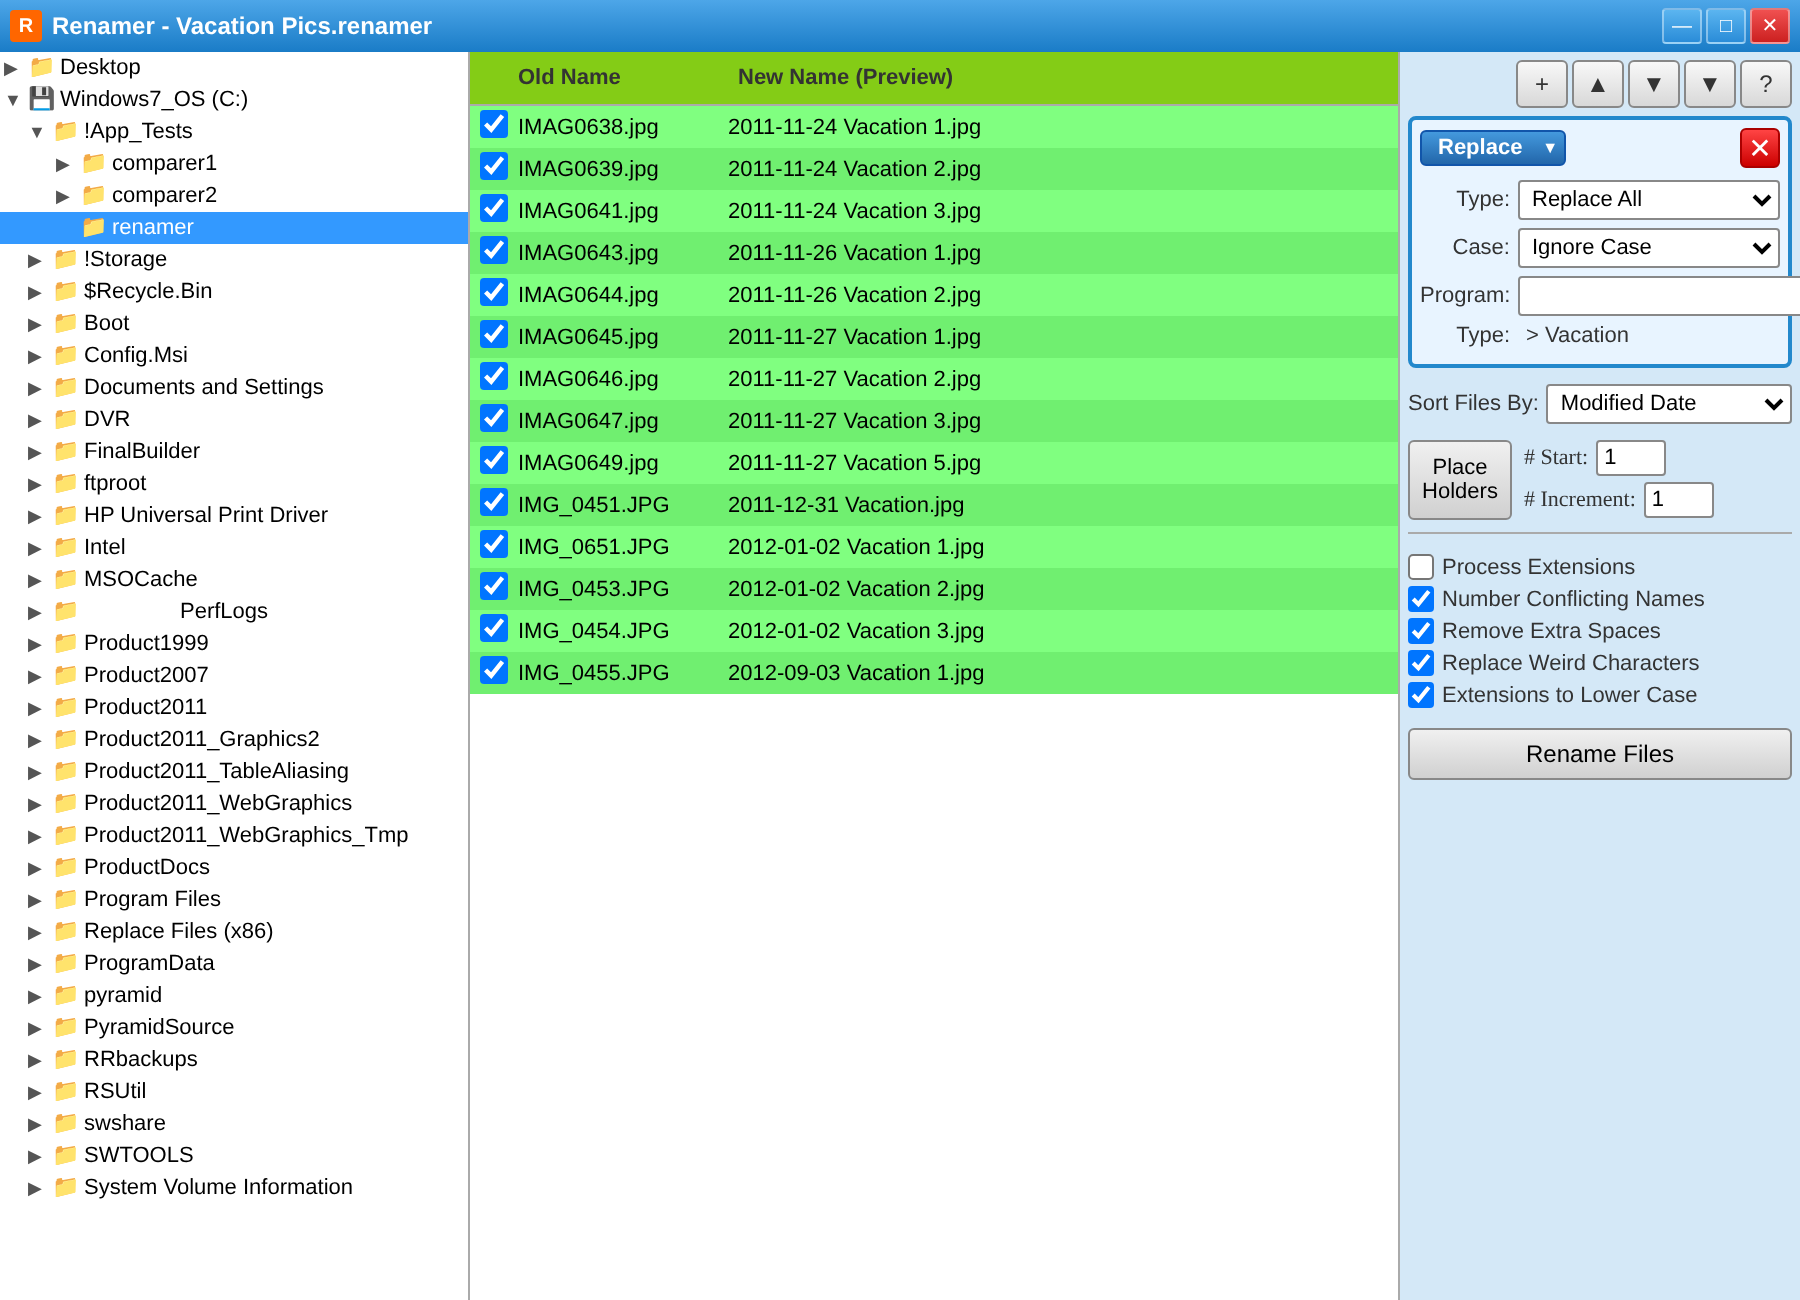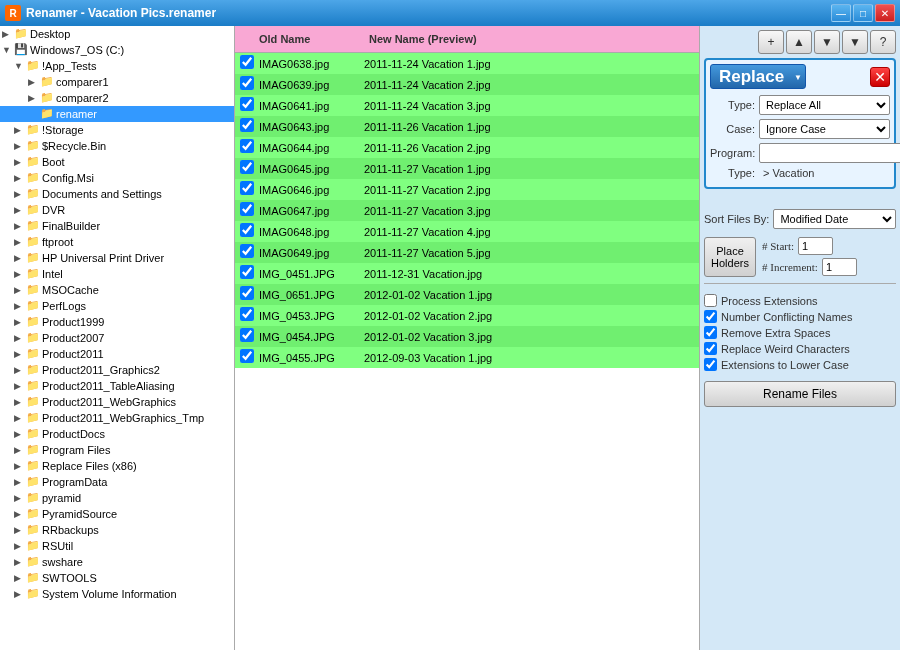--- a/index.html
+++ b/index.html
@@ -107,21 +107,21 @@
 
     
     .file-panel {
       flex: 1;
       background: #e8e8e8;
       display: flex;
       flex-direction: column;
       border-right: 1px solid #aaa;
     }
     .file-header {
-      background: #f9a8d4;
+      background: #84cc16;
       border-bottom: 1px solid #aaa;
       display: flex;
       align-items: center;
       padding: 13px 4px;
       height: 22px;
     }
     .file-header-col {
       font-weight: bold;
       font-size: 11px;
       color: #333;
@@ -208,21 +208,21 @@
       align-items: center;
       justify-content: space-between;
       margin-bottom: 6px;
     }
     .replace-title-dropdown {
       background: linear-gradient(to bottom, #4499dd, #2266aa);
       color: white;
       border: 1px solid #1155aa;
       border-radius: 3px;
       padding: 2px 20px 2px 8px;
-      font-size: 17px;
+      font-size: 11px;
       font-weight: bold;
       cursor: pointer;
       position: relative;
       appearance: none;
       -webkit-appearance: none;
     }
     .replace-title-wrapper {
       position: relative;
     }
     .replace-title-wrapper::after {
@@ -285,21 +285,21 @@
       font-size: 11px;
       color: #333;
       padding-left: 4px;
     }
 
     
     .sort-row {
       display: flex;
       align-items: center;
       gap: 4px;
-      margin-top: 16px;
+      margin-top: 4px;
     }
     .sort-label {
       font-size: 11px;
       color: #333;
       white-space: nowrap;
     }
     .sort-select {
       flex: 1;
       font-size: 11px;
       border: 1px solid #888;
@@ -504,21 +504,21 @@
           <span style="font-size: 11px;">Intel</span>
         </div>
         <div class="tree-item indent1">
           <span class="tree-arrow">▶</span>
           <span class="tree-icon folder-icon">📁</span>
           <span style="font-size: 11px;">MSOCache</span>
         </div>
         <div class="tree-item indent1">
           <span class="tree-arrow">▶</span>
           <span class="tree-icon folder-icon">📁</span>
-          <span style="font-size: 11px;">PerfLogs</span>
+          <span style="font-size: 11px; margin-left: 48px;">PerfLogs</span>
         </div>
         <div class="tree-item indent1">
           <span class="tree-arrow">▶</span>
           <span class="tree-icon folder-icon">📁</span>
           <span style="font-size: 11px;">Product1999</span>
         </div>
         <div class="tree-item indent1">
           <span class="tree-arrow">▶</span>
           <span class="tree-icon folder-icon">📁</span>
           <span style="font-size: 11px;">Product2007</span>
@@ -645,25 +645,20 @@
         </div>
         <div class="file-row">
           <div style="width: 20px; flex-shrink: 0;"><input type="checkbox" class="file-check" checked="" style=""></div>
           <div class="file-old">IMAG0646.jpg</div>
           <div class="file-new">2011-11-27 Vacation 2.jpg</div>
         </div>
         <div class="file-row">
           <div style="width: 20px; flex-shrink: 0;"><input type="checkbox" class="file-check" checked="" style=""></div>
           <div class="file-old">IMAG0647.jpg</div>
           <div class="file-new">2011-11-27 Vacation 3.jpg</div>
-        </div>
-        <div class="file-row">
-          <div style="width: 20px; flex-shrink: 0;"><input type="checkbox" class="file-check" checked="" style=""></div>
-          <div class="file-old">IMAG0648.jpg</div>
-          <div class="file-new">2011-11-27 Vacation 4.jpg</div>
         </div>
         <div class="file-row">
           <div style="width: 20px; flex-shrink: 0;"><input type="checkbox" class="file-check" checked="" style=""></div>
           <div class="file-old">IMAG0649.jpg</div>
           <div class="file-new">2011-11-27 Vacation 5.jpg</div>
         </div>
         <div class="file-row">
           <div style="width: 20px; flex-shrink: 0;"><input type="checkbox" class="file-check" checked="" style=""></div>
           <div class="file-old">IMG_0451.JPG</div>
           <div class="file-new">2011-12-31 Vacation.jpg</div>

